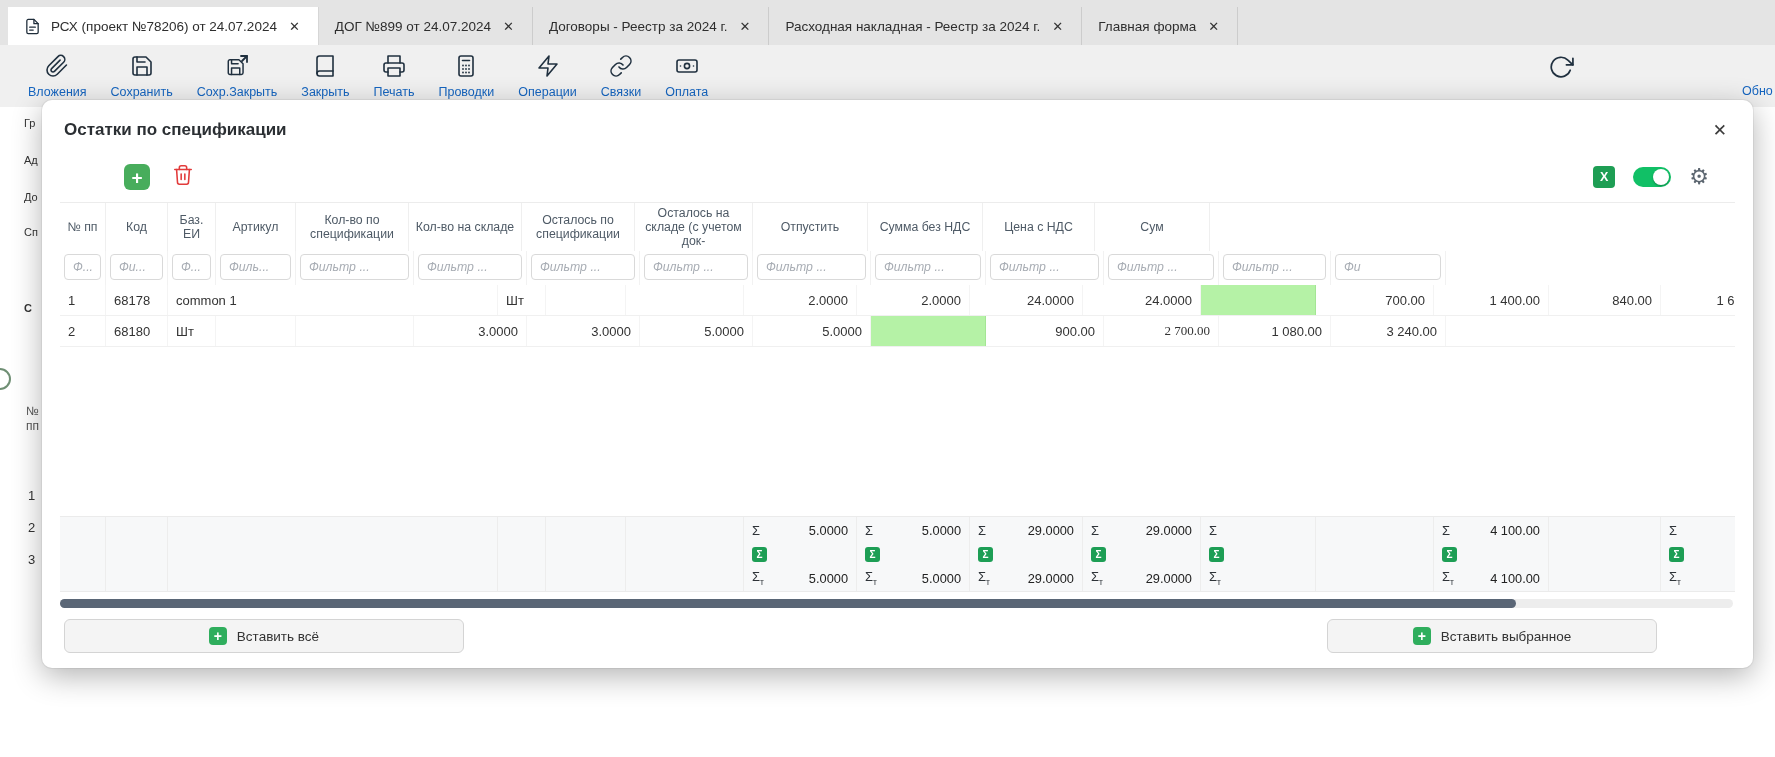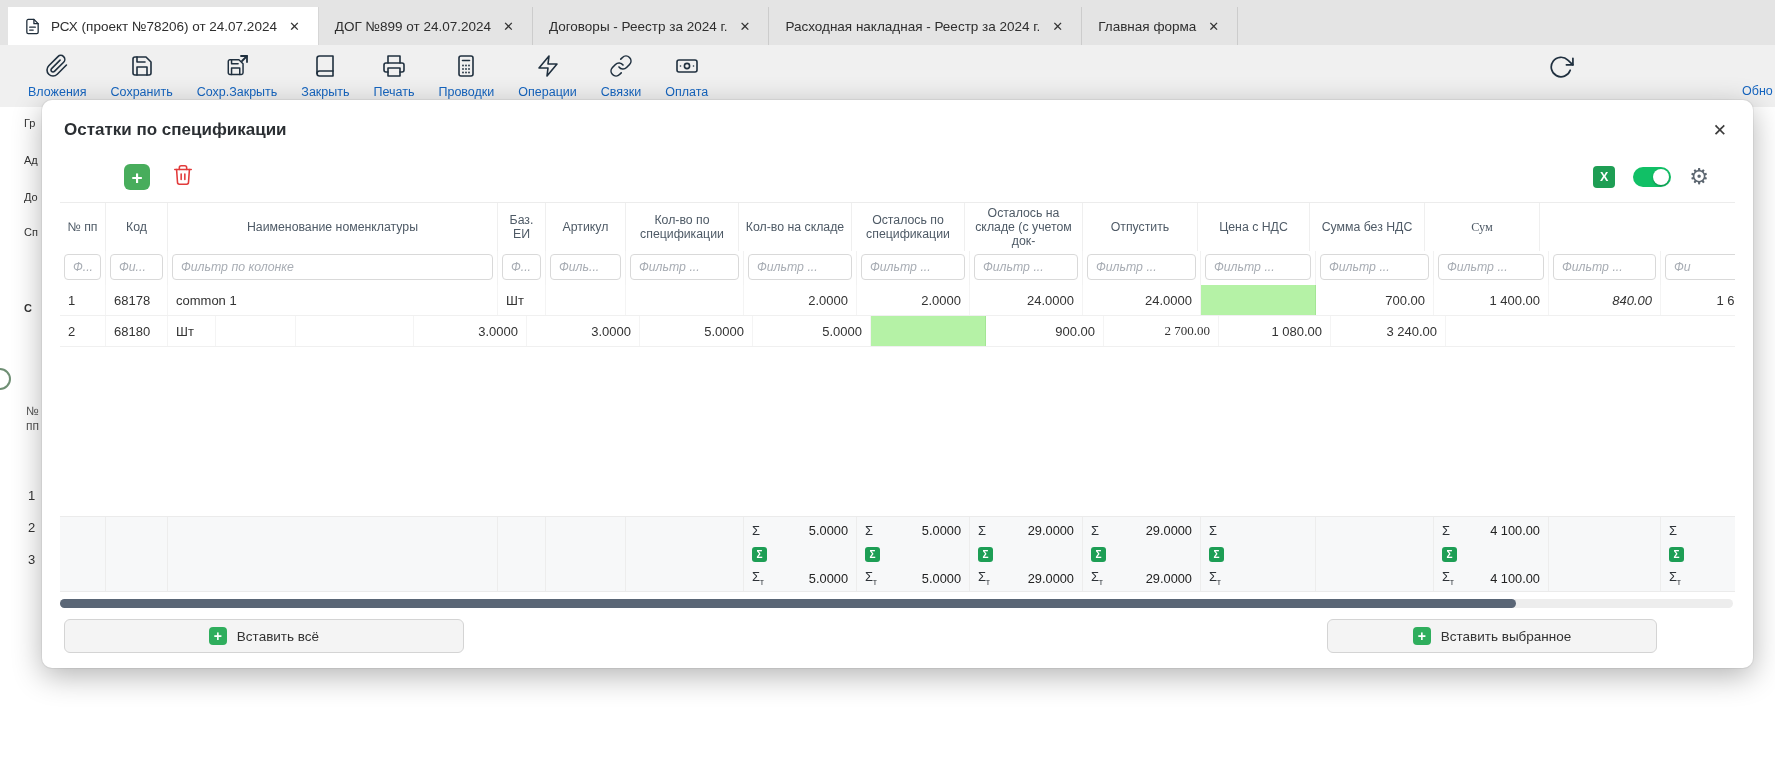--- a/index.html
+++ b/index.html
@@ -245,36 +245,34 @@
             <div class="knob" data-interactable="false"></div>
           </div>
         <div class="gear" data-interactable="true">⚙</div>
       </div>
     </div>
 
     <div class="tablezone" data-interactable="false">
       <div class="thead" data-interactable="false">
           <div class="th" data-interactable="true" style="width: 46px;">№ пп</div>
           <div class="th" data-interactable="true" style="width: 62px;">Код</div>
-          <div class="th" data-interactable="true" style="width: 330px;">Наименование номенклатуры</div>
           <div class="th" data-interactable="true" style="width: 48px;">Баз. ЕИ</div>
           <div class="th" data-interactable="true" style="width: 80px;">Артикул</div>
           <div class="th" data-interactable="true" style="width: 113px;">Кол-во по спецификации</div>
           <div class="th" data-interactable="true" style="width: 113px;">Кол-во на складе</div>
           <div class="th" data-interactable="true" style="width: 113px;">Осталось по спецификации</div>
           <div class="th" data-interactable="true" style="width: 118px;">Осталось на складе (с учетом док-</div>
           <div class="th" data-interactable="true" style="width: 115px;">Отпустить</div>
+          <div class="th" data-interactable="true" style="width: 115px;">Сумма без НДС</div>
           <div class="th" data-interactable="true" style="width: 112px;">Цена с НДС</div>
-          <div class="th" data-interactable="true" style="width: 115px;">Сумма без НДС</div>
-          <div class="th" data-interactable="true" style="width: 115px; font-family: Liberation Serif, serif;">Сум</div>
+          <div class="th" data-interactable="true" style="width: 115px;">Сум</div>
         </div>
       <div class="tfilter" data-interactable="false">
           <div class="fcell" data-interactable="false" style="width: 46px;"><input data-interactable="true" placeholder="Ф..." style=""></div>
           <div class="fcell" data-interactable="false" style="width: 62px;"><input data-interactable="true" placeholder="Фи..." style=""></div>
-          <div class="fcell" data-interactable="false" style="width: 330px;"><input data-interactable="true" placeholder="Фильтр по колонке" style=""></div>
           <div class="fcell" data-interactable="false" style="width: 48px;"><input data-interactable="true" placeholder="Ф..." style=""></div>
           <div class="fcell" data-interactable="false" style="width: 80px;"><input data-interactable="true" placeholder="Филь..." style=""></div>
           <div class="fcell" data-interactable="false" style="width: 118px;"><input data-interactable="true" placeholder="Фильтр ..." style=""></div>
           <div class="fcell" data-interactable="false" style="width: 113px;"><input data-interactable="true" placeholder="Фильтр ..." style=""></div>
           <div class="fcell" data-interactable="false" style="width: 113px;"><input data-interactable="true" placeholder="Фильтр ..." style=""></div>
           <div class="fcell" data-interactable="false" style="width: 113px;"><input data-interactable="true" placeholder="Фильтр ..." style=""></div>
           <div class="fcell" data-interactable="false" style="width: 118px;"><input data-interactable="true" placeholder="Фильтр ..." style=""></div>
           <div class="fcell" data-interactable="false" style="width: 115px;"><input data-interactable="true" placeholder="Фильтр ..." style=""></div>
           <div class="fcell" data-interactable="false" style="width: 118px;"><input data-interactable="true" placeholder="Фильтр ..." style=""></div>
           <div class="fcell" data-interactable="false" style="width: 115px;"><input data-interactable="true" placeholder="Фильтр ..." style=""></div>
@@ -289,21 +287,21 @@
             <div class="td" data-interactable="false" style="width: 48px;">Шт</div>
             <div class="td" data-interactable="false" style="width: 80px;"></div>
             <div class="td" data-interactable="false" style="width: 118px;"></div>
             <div class="td num" data-interactable="false" style="width: 113px;">2.0000</div>
             <div class="td num" data-interactable="false" style="width: 113px;">2.0000</div>
             <div class="td num" data-interactable="false" style="width: 113px;">24.0000</div>
             <div class="td num" data-interactable="false" style="width: 118px;">24.0000</div>
             <div class="td green" data-interactable="true" style="width: 115px;"></div>
             <div class="td num" data-interactable="false" style="width: 118px;">700.00</div>
             <div class="td num" data-interactable="false" style="width: 115px;">1 400.00</div>
-            <div class="td num" data-interactable="false" style="width: 112px; font-style: italic;">840.00</div>
+            <div class="td num" data-interactable="false" style="width: 112px;">840.00</div>
             <div class="td num" data-interactable="false" style="width: 115px;">1 680.00</div>
           </div>
           <div class="trow" data-interactable="true">
             <div class="td" data-interactable="false" style="width: 46px;">2</div>
             <div class="td" data-interactable="false" style="width: 62px;">68180</div>
             <div class="td" data-interactable="false" style="width: 48px;">Шт</div>
             <div class="td" data-interactable="false" style="width: 80px;"></div>
             <div class="td" data-interactable="false" style="width: 118px;"></div>
             <div class="td num" data-interactable="false" style="width: 113px;">3.0000</div>
             <div class="td num" data-interactable="false" style="width: 113px;">3.0000</div>

